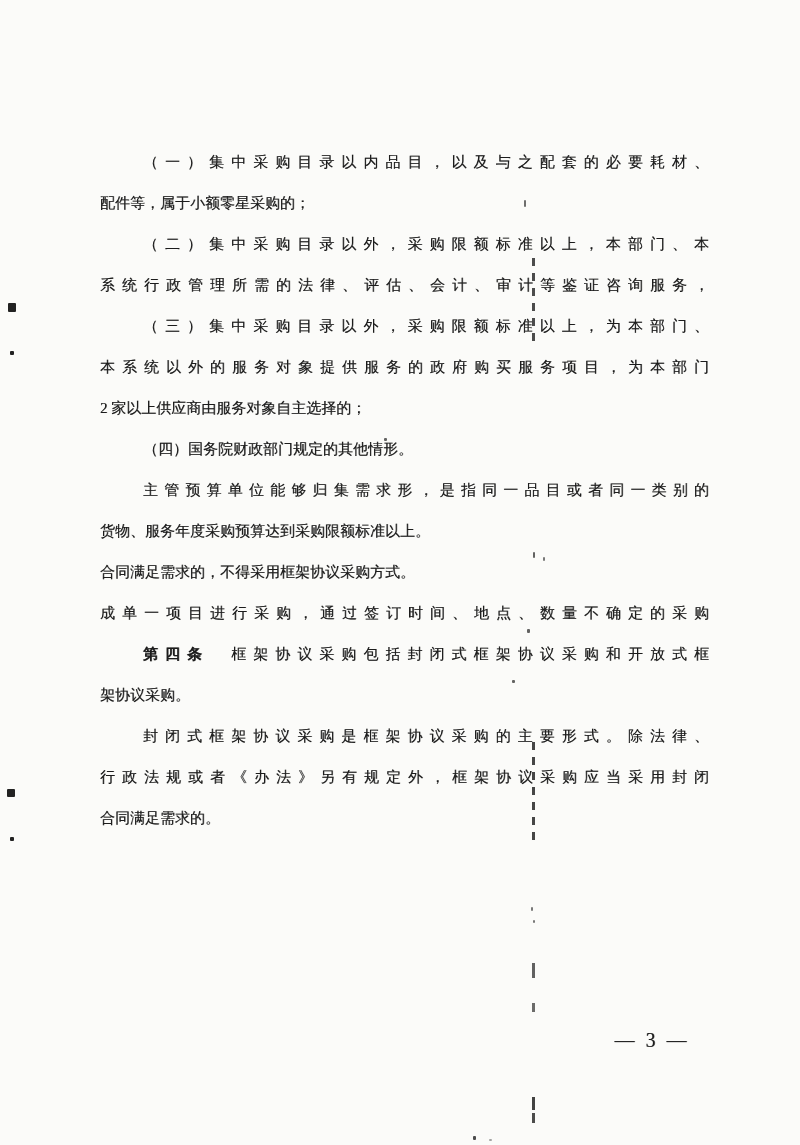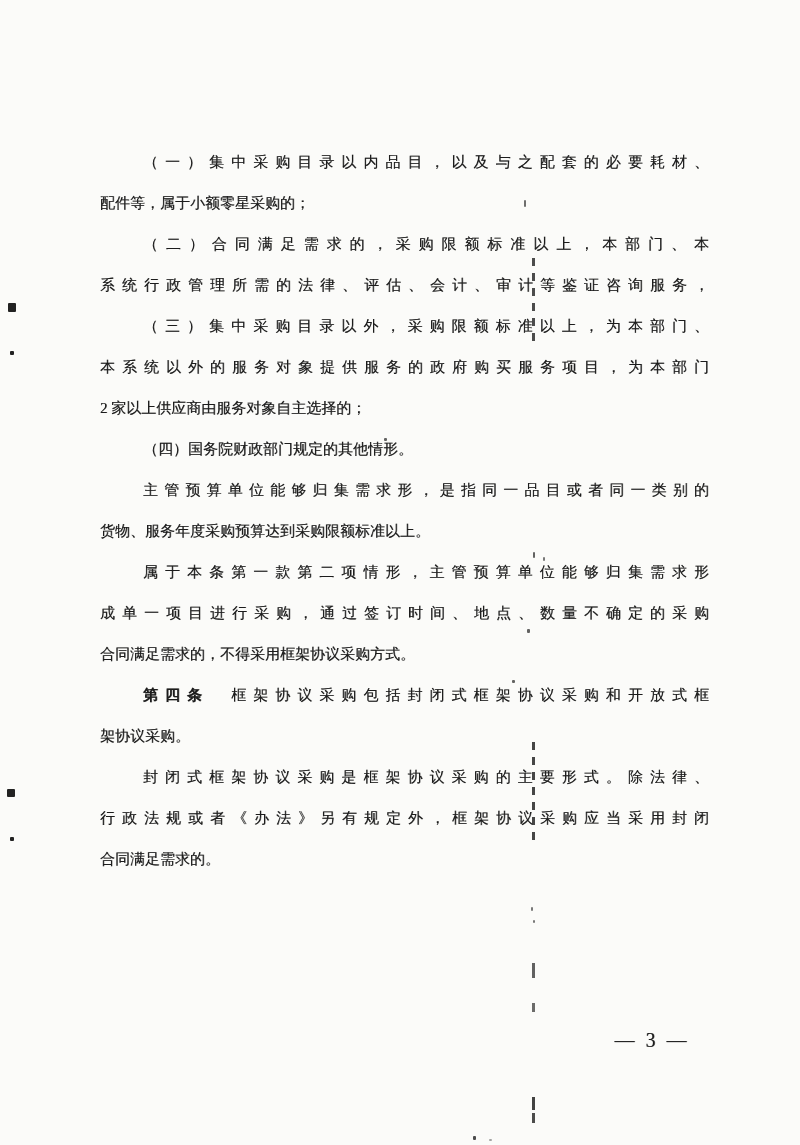--- a/index.html
+++ b/index.html
@@ -79,31 +79,30 @@
   }
 </style>
 </head>
 <body>
 
 <div class="page">
 
   <div class="text-block">
       <div class="line indent fill">（一）集中采购目录以内品目，以及与之配套的必要耗材、</div>
       <div class="line">配件等，属于小额零星采购的；</div>
-      <div class="line indent fill">（二）合同满足需求的，采购限额标准以上，本部门、本</div>
+      <div class="line indent fill">（二）集中采购目录以外，采购限额标准以上，本部门、本</div>
       <div class="line fill">系统行政管理所需的法律、评估、会计、审计等鉴证咨询服务，</div>
       <div class="line indent fill">（三）集中采购目录以外，采购限额标准以上，为本部门、</div>
       <div class="line fill">本系统以外的服务对象提供服务的政府购买服务项目，为本部门</div>
       <div class="line">2 家以上供应商由服务对象自主选择的；</div>
       <div class="line indent">（四）国务院财政部门规定的其他情形。</div>
       <div class="line indent fill">主管预算单位能够归集需求形，是指同一品目或者同一类别的</div>
       <div class="line">货物、服务年度采购预算达到采购限额标准以上。</div>
-      <div class="line indent fill">属于本条第一款第二项情形，主管预算单位能够归集需求形</div>
+      <div class="line">合同满足需求的，不得采用框架协议采购方式。</div>
       <div class="line fill">成单一项目进行采购，通过签订时间、地点、数量不确定的采购</div>
-      <div class="line">合同满足需求的，不得采用框架协议采购方式。</div>
       <div class="line indent fill"><span class="bold">第四条</span>　框架协议采购包括封闭式框架协议采购和开放式框</div>
       <div class="line">架协议采购。</div>
       <div class="line indent fill">封闭式框架协议采购是框架协议采购的主要形式。除法律、</div>
       <div class="line fill">行政法规或者《办法》另有规定外，框架协议采购应当采用封闭</div>
       <div class="line">合同满足需求的。</div>
     </div>
 
   <div class="page-number">— 3 —</div>
 
   <div class="dashseg dash-a"></div>

